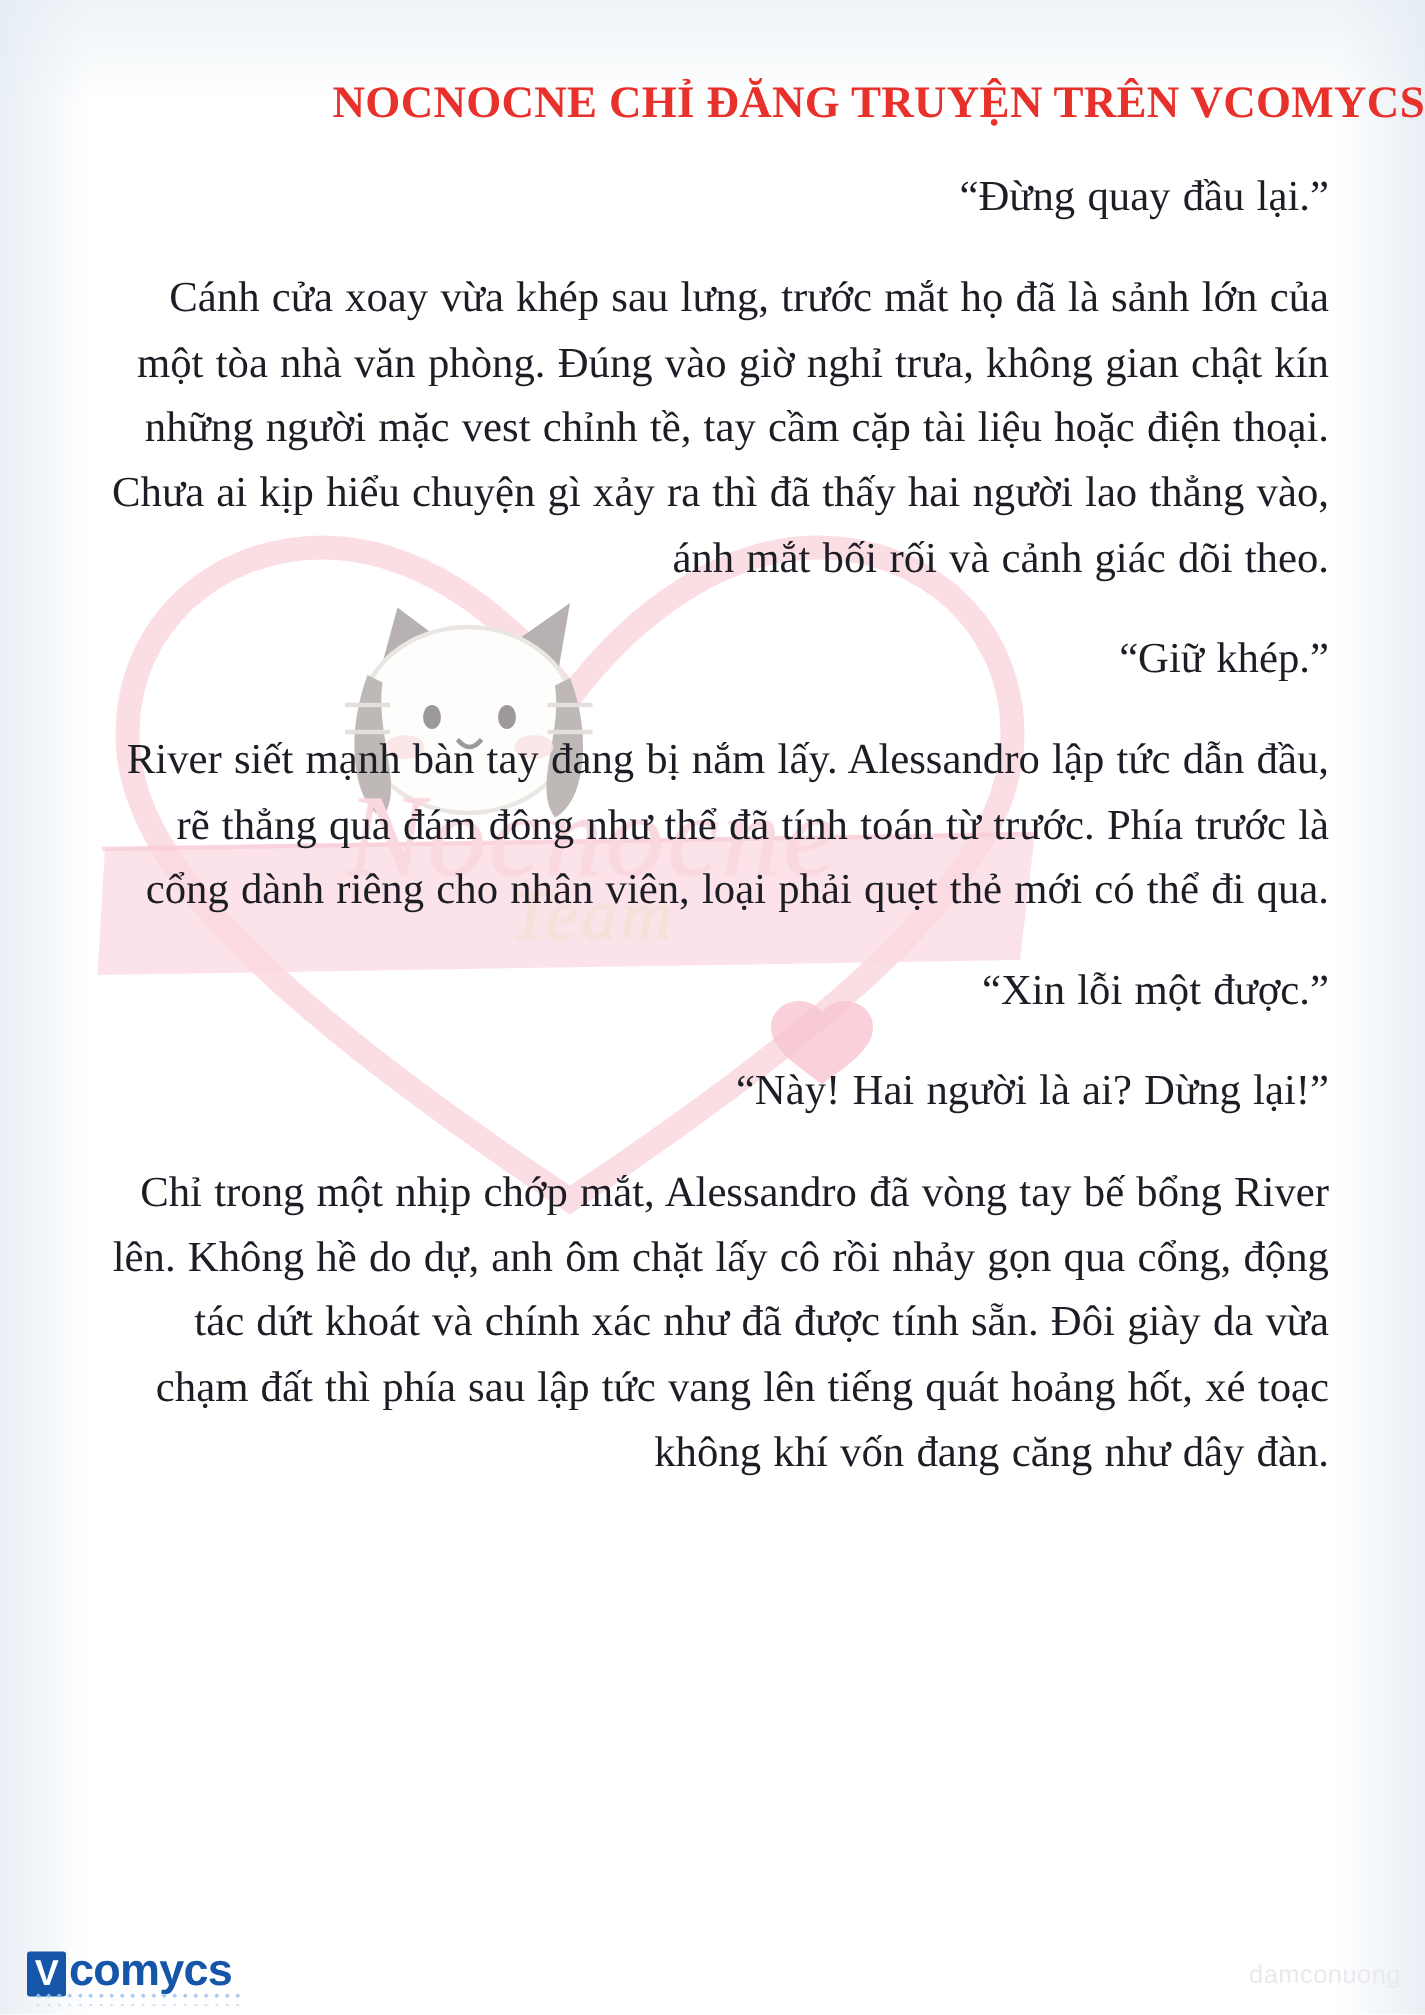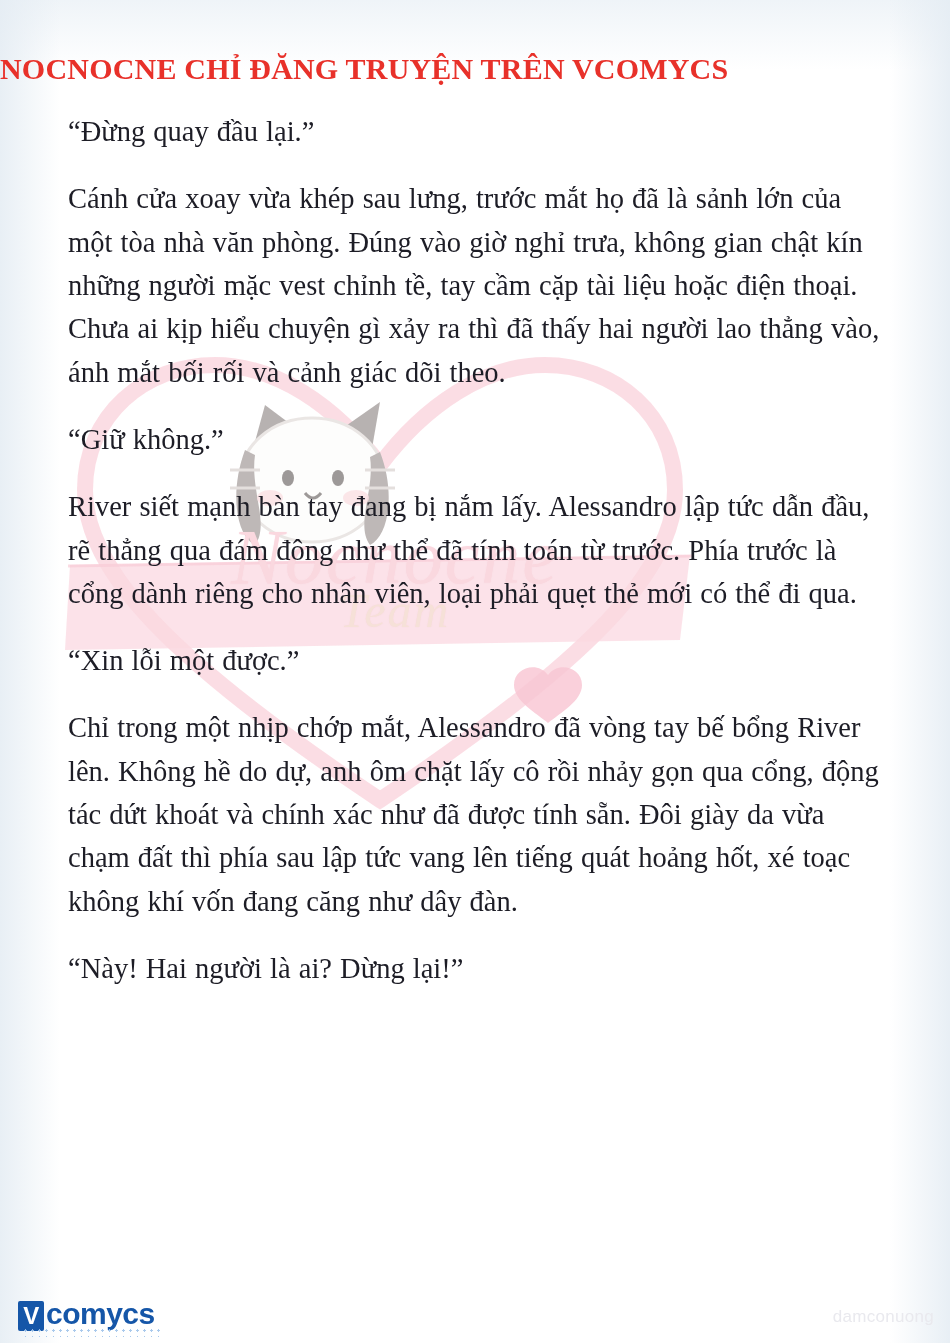--- a/index.html
+++ b/index.html
@@ -64,21 +64,21 @@
     display: block;
     margin-top: -6px;
   }
 
   
   .title-bar {
     position: absolute;
     top: 52px;
     left: 0;
     width: 950px;
-    text-align: left;
+    text-align: right;
   }
   .title-bar .title {
     display: inline-block;
     color: #e8312a;
     font-family: "Liberation Serif", serif;
     font-weight: bold;
     font-size: 30px;
     letter-spacing: 0.2px;
     white-space: nowrap;
   }
@@ -89,21 +89,21 @@
     top: 110px;
     left: 68px;
     width: 818px;
   }
   .para {
     color: #1d1d26;
     font-family: "Liberation Serif", serif;
     font-size: 28.5px;
     line-height: 1.52;
     margin: 0 0 24px 0;
-    text-align: left;
+    text-align: right;
     word-spacing: 1px;
   }
 
   
   .footer {
     position: absolute;
     left: 0;
     bottom: 0;
     width: 950px;
     height: 62px;
@@ -186,25 +186,25 @@
     </div>
   </div>
 
   <div class="title-bar">
     <div class="title">NOCNOCNE CHỈ ĐĂNG TRUYỆN TRÊN VCOMYCS</div>
   </div>
 
   <div class="content">
     <p class="para">“Đừng quay đầu lại.”</p>
     <p class="para">Cánh cửa xoay vừa khép sau lưng, trước mắt họ đã là sảnh lớn của một tòa nhà văn phòng. Đúng vào giờ nghỉ trưa, không gian chật kín những người mặc vest chỉnh tề, tay cầm cặp tài liệu hoặc điện thoại. Chưa ai kịp hiểu chuyện gì xảy ra thì đã thấy hai người lao thẳng vào, ánh mắt bối rối và cảnh giác dõi theo.</p>
-    <p class="para">“Giữ không.”</p>
+    <p class="para">“Giữ khép.”</p>
     <p class="para">River siết mạnh bàn tay đang bị nắm lấy. Alessandro lập tức dẫn đầu, rẽ thẳng qua đám đông như thể đã tính toán từ trước. Phía trước là cổng dành riêng cho nhân viên, loại phải quẹt thẻ mới có thể đi qua.</p>
     <p class="para">“Xin lỗi một được.”</p>
+    <p class="para">“Này! Hai người là ai? Dừng lại!”</p>
     <p class="para">Chỉ trong một nhịp chớp mắt, Alessandro đã vòng tay bế bổng River lên. Không hề do dự, anh ôm chặt lấy cô rồi nhảy gọn qua cổng, động tác dứt khoát và chính xác như đã được tính sẵn. Đôi giày da vừa chạm đất thì phía sau lập tức vang lên tiếng quát hoảng hốt, xé toạc không khí vốn đang căng như dây đàn.</p>
-    <p class="para">“Này! Hai người là ai? Dừng lại!”</p>
   </div>
 
   <div class="footer">
     <div class="logo">
       <span class="v">V</span>
       <span>comycs</span>
       <span class="dots"></span>
     </div>
     <div class="credit">damconuong</div>
   </div>

